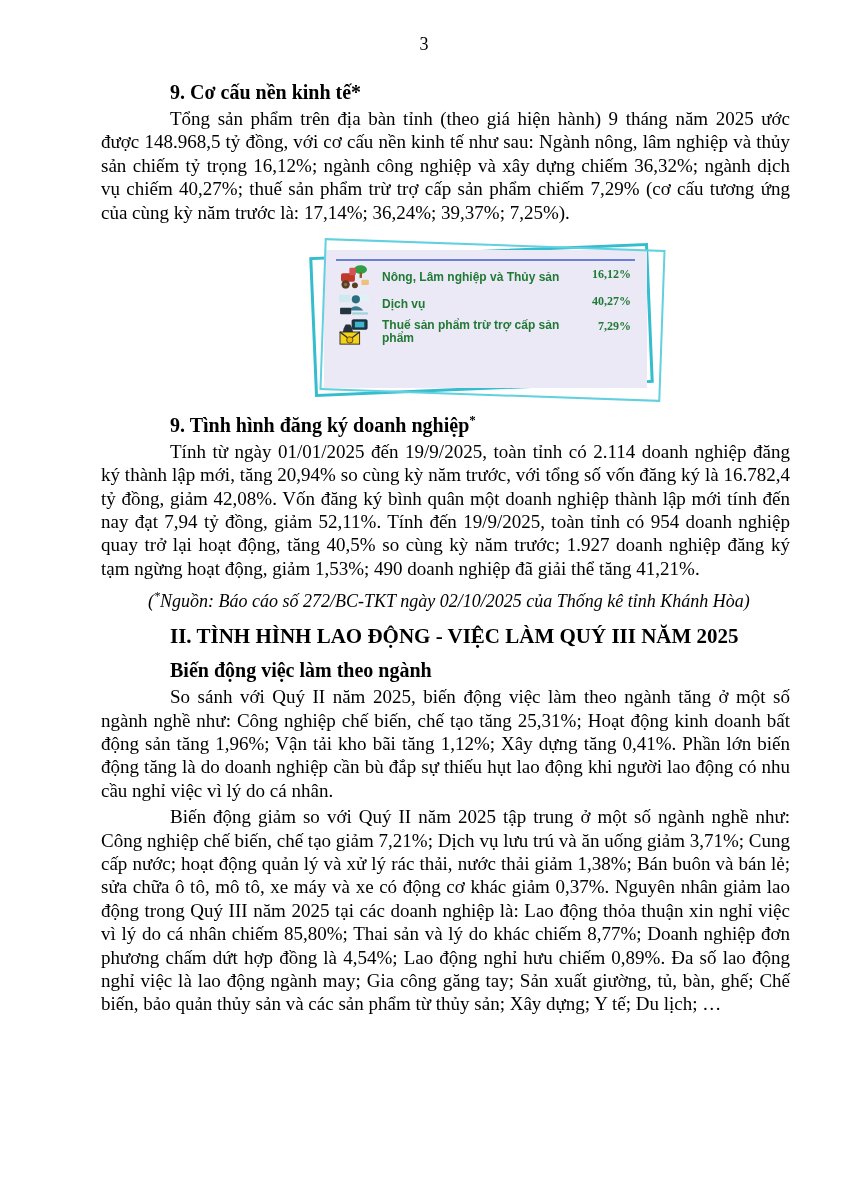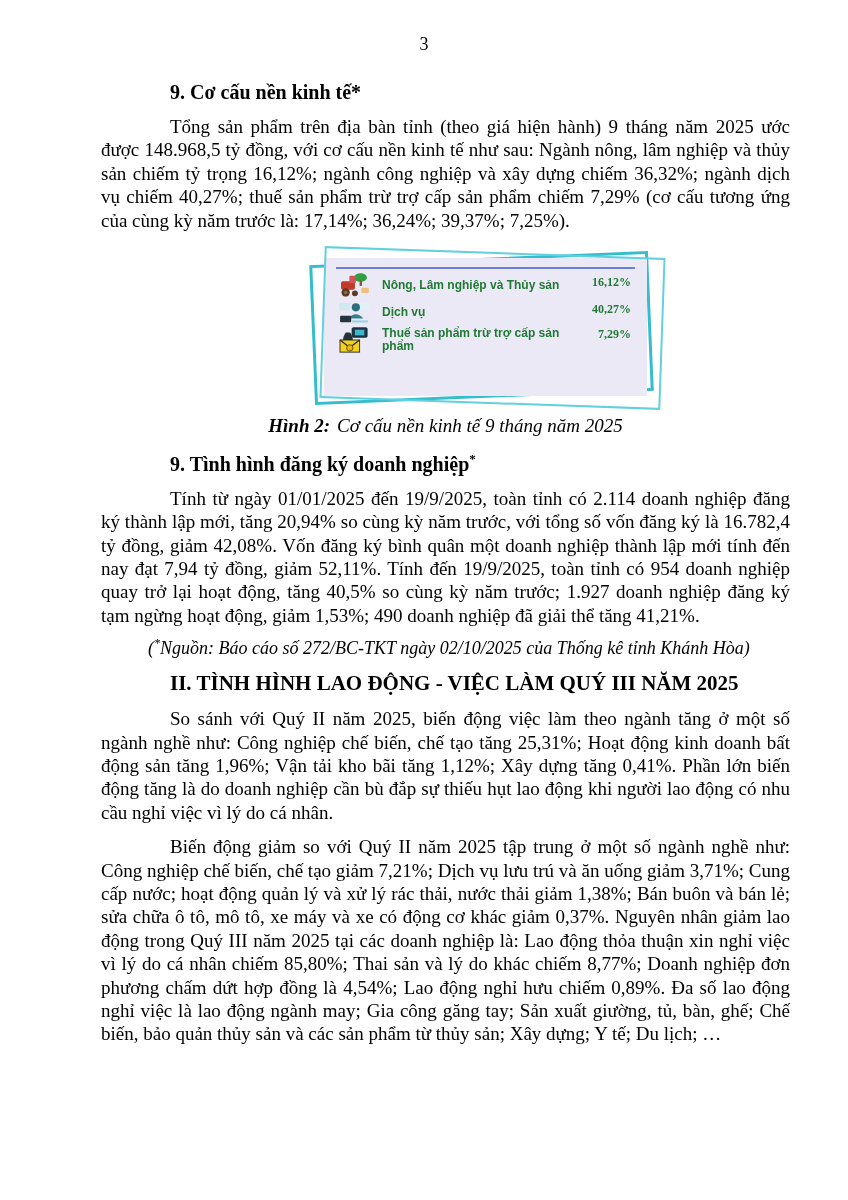--- a/index.html
+++ b/index.html
@@ -3,21 +3,21 @@
 <meta charset="utf-8">
 <style>
   html,body{margin:0;padding:0;background:#ffffff;}
   body{width:848px;height:1200px;position:relative;font-family:"Liberation Serif",serif;color:#000;}
   .page{position:relative;width:848px;height:1200px;overflow:hidden;background:#fff;}
   .pagenum{margin:0;padding-top:33px;text-align:center;font-size:18px;line-height:23px;}
   .content{padding:0 58px 0 101px;}
   h2.sec{margin:24px 0 0 0;font-size:20px;line-height:24px;font-weight:bold;text-indent:69px;}
   h2.sec-big{margin:11px 0 0 0;font-size:21px;line-height:25px;font-weight:bold;text-indent:69px;}
   h3.sub{margin:9px 0 0 0;font-size:20px;line-height:24px;font-weight:bold;text-indent:69px;}
-  p.body{margin:11px 0 0 0;font-size:19px;line-height:23.4px;text-align:justify;text-indent:69px;font-family:Liberation Serif, serif;}
+  p.body{margin:3px 0 0 0;font-size:19px;line-height:23.4px;text-align:justify;text-indent:69px;font-family:Liberation Serif, serif;}
   p.footnote{margin:5px 0 0 47px;font-size:18px;line-height:23px;font-style:italic;}
   p.footnote sup{font-size:12px;}
   h3.sec3 sup{font-size:13px;font-weight:bold;}
   h3.sec3{margin:10px 0 0 0;font-size:20px;line-height:24px;font-weight:bold;text-indent:69px;}
   .caption{margin:8px 0 0 0;text-align:center;font-size:19px;line-height:23px;font-style:italic;}
   .caption .cap-label{font-weight:bold;margin-right:7px;}
 
   
   .fig-wrap{position:relative;width:345px;height:152px;margin:22px 0 0 207px;}
   .frame-a{position:absolute;left:4px;top:4px;right:2px;bottom:8px;border:3px solid var(--frame,#35bccd);transform:rotate(-2.4deg);}
@@ -92,31 +92,29 @@
               <circle cx="12.5" cy="23.5" r="3.4" fill="#e8b90f" stroke="#5a4a00"></circle>
             </svg>
           </span>
           <span class="lbl">Thuế sản phẩm trừ trợ cấp sản phẩm</span>
           <span class="val">7,29%</span>
         </div>
       </div>
       <div class="frame-b"></div>
     </div>
 
-    <p class="caption">
-      <span class="cap-label">Hình 2:</span><span>Cơ cấu nền kinh tế 9 tháng năm 2025</span>
-    </p>
 
     <h3 class="sec3"><span>9. Tình hình đăng ký doanh nghiệp</span><sup>*</sup></h3>
 
     <p class="body">Tính từ ngày 01/01/2025 đến 19/9/2025, toàn tỉnh có 2.114 doanh nghiệp đăng ký thành lập mới, tăng 20,94% so cùng kỳ năm trước, với tổng số vốn đăng ký là 16.782,4 tỷ đồng, giảm 42,08%. Vốn đăng ký bình quân một doanh nghiệp thành lập mới tính đến nay đạt 7,94 tỷ đồng, giảm 52,11%. Tính đến 19/9/2025, toàn tỉnh có 954 doanh nghiệp quay trở lại hoạt động, tăng 40,5% so cùng kỳ năm trước; 1.927 doanh nghiệp đăng ký tạm ngừng hoạt động, giảm 1,53%; 490 doanh nghiệp đã giải thể tăng 41,21%.</p>
 
     <p class="footnote"><span>(</span><sup>*</sup><span>Nguồn: Báo cáo số 272/BC-TKT ngày 02/10/2025 của Thống kê tỉnh Khánh Hòa)</span></p>
 
     <h2 class="sec-big">II. TÌNH HÌNH LAO ĐỘNG - VIỆC LÀM QUÝ III NĂM 2025</h2>
 
+    <h3 class="sub">Biến động việc làm theo ngành</h3>
 
     <p class="body">So sánh với Quý II năm 2025, biến động việc làm theo ngành tăng ở một số ngành nghề như: Công nghiệp chế biến, chế tạo tăng 25,31%; Hoạt động kinh doanh bất động sản tăng 1,96%; Vận tải kho bãi tăng 1,12%; Xây dựng tăng 0,41%. Phần lớn biến động tăng là do doanh nghiệp cần bù đắp sự thiếu hụt lao động khi người lao động có nhu cầu nghỉ việc vì lý do cá nhân.</p>
 
     <p class="body">Biến động giảm so với Quý II năm 2025 tập trung ở một số ngành nghề như: Công nghiệp chế biến, chế tạo giảm 7,21%; Dịch vụ lưu trú và ăn uống giảm 3,71%; Cung cấp nước; hoạt động quản lý và xử lý rác thải, nước thải giảm 1,38%; Bán buôn và bán lẻ; sửa chữa ô tô, mô tô, xe máy và xe có động cơ khác giảm 0,37%. Nguyên nhân giảm lao động trong Quý III năm 2025 tại các doanh nghiệp là: Lao động thỏa thuận xin nghỉ việc vì lý do cá nhân chiếm 85,80%; Thai sản và lý do khác chiếm 8,77%; Doanh nghiệp đơn phương chấm dứt hợp đồng là 4,54%; Lao động nghỉ hưu chiếm 0,89%. Đa số lao động nghỉ việc là lao động ngành may; Gia công găng tay; Sản xuất giường, tủ, bàn, ghế; Chế biến, bảo quản thủy sản và các sản phẩm từ thủy sản; Xây dựng; Y tế; Du lịch; …</p>
 
   </div>
 </div>
 
 </body></html>

